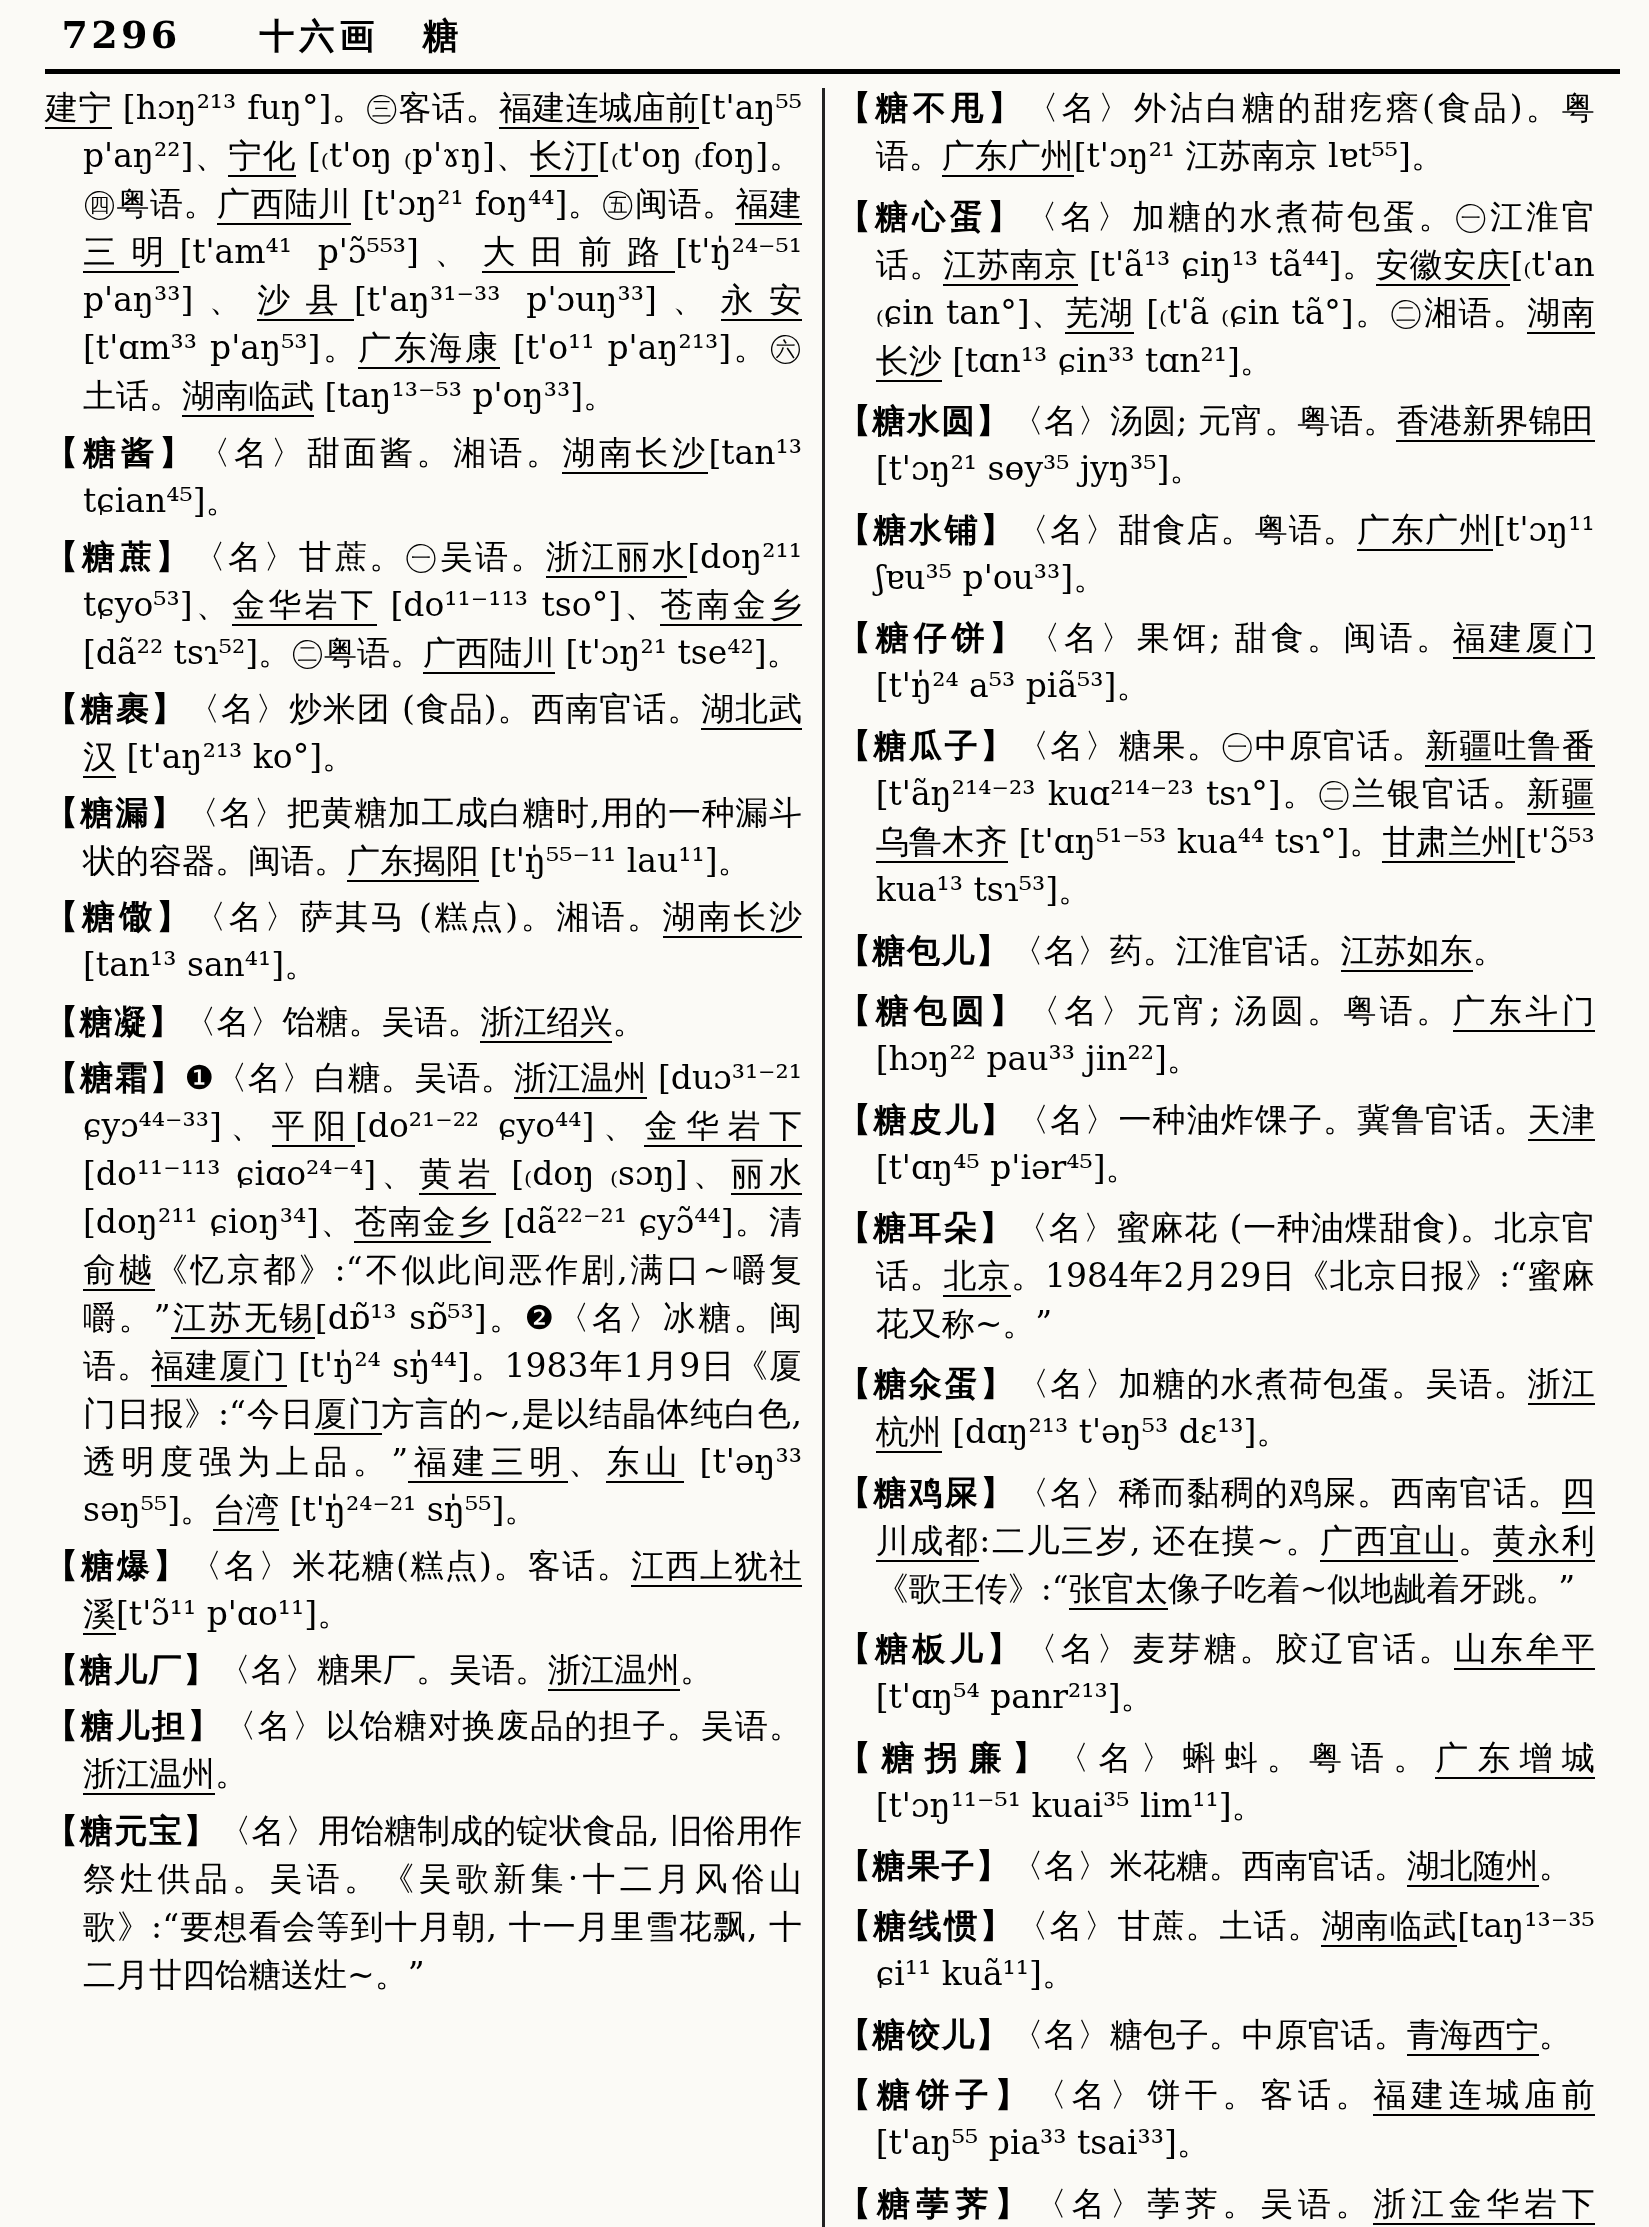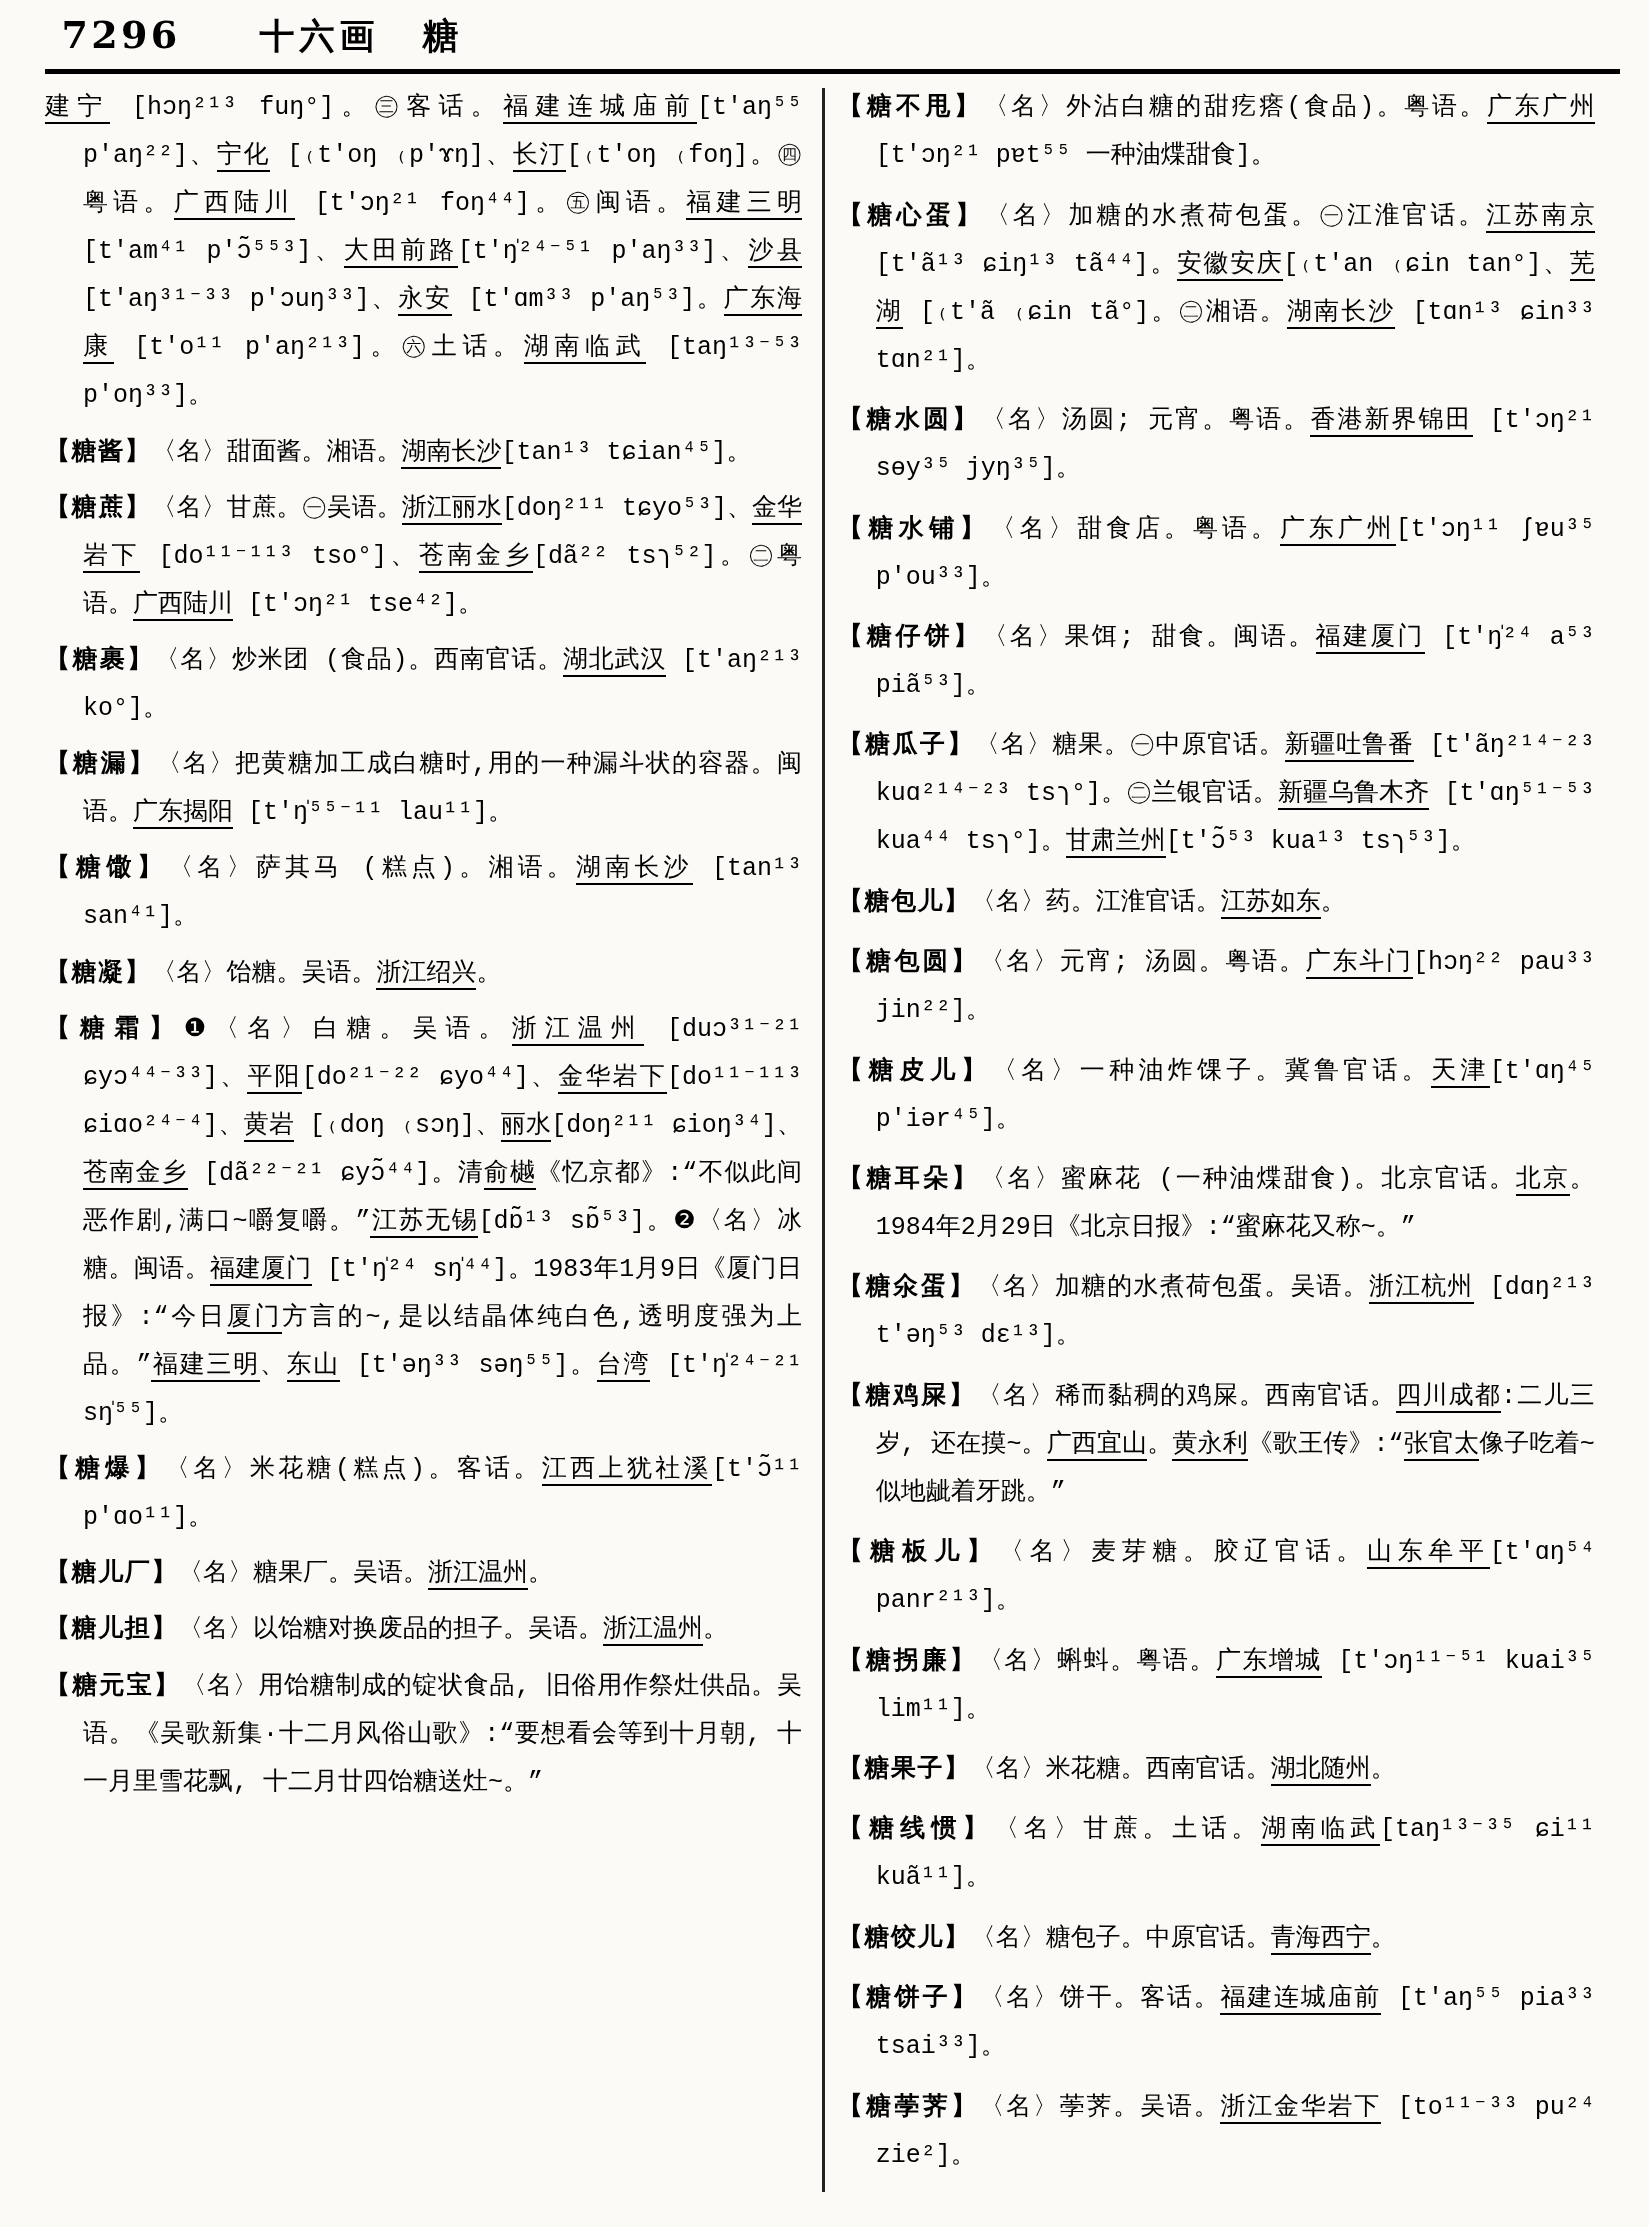--- a/index.html
+++ b/index.html
@@ -12,22 +12,22 @@
   }
   .header{display:flex;align-items:baseline;font-weight:bold;padding-left:16.5px;}
   .page-number{font-size:38px;letter-spacing:3.3px;}
   .section-title{font-size:35px;margin-left:79px;letter-spacing:5px;}
   .head-char{font-size:36px;margin-left:43px;}
   .rule{height:5.8px;background:#000;margin-top:8.2px;}
   .columns{display:flex;margin-top:10px;align-items:stretch;}
   .column{width:757px;}
   .divider{width:2.5px;background:#222;margin:3.3px 13.2px 0 20px;}
   .entry{
-    margin:0 0 8.2px 0;font-size:25px;line-height:48px;
-    text-align:justify;padding-left:38px;text-indent:-38px;font-family:Liberation Mono, monospace;
+    margin:0 0 8.2px 0;font-size:33px;line-height:48px;
+    text-align:justify;padding-left:38px;text-indent:-38px;
   }
   .column[data-column="right"] .entry{margin-bottom:12.4px;}
   .hw{font-weight:bold;letter-spacing:1.6px;}
   .seg{}
   .u{border-bottom:2.5px solid #000;}
 </style>
 </head>
 <body>
 
 <div class="page">
@@ -47,21 +47,21 @@
         <p class="entry"><span class="hw">【糖馓】</span><span class="seg">〈名〉萨其马 (糕点)。湘语。</span><span class="seg u">湖南长沙</span><span class="seg"> [tan¹³ san⁴¹]。</span></p>
         <p class="entry"><span class="hw">【糖凝】</span><span class="seg">〈名〉饴糖。吴语。</span><span class="seg u">浙江绍兴</span><span class="seg">。</span></p>
         <p class="entry"><span class="hw">【糖霜】</span><span class="seg">❶〈名〉白糖。吴语。</span><span class="seg u">浙江温州</span><span class="seg"> [duɔ³¹⁻²¹ ɕyɔ⁴⁴⁻³³]、</span><span class="seg u">平阳</span><span class="seg">[do²¹⁻²² ɕyo⁴⁴]、</span><span class="seg u">金华岩下</span><span class="seg">[do¹¹⁻¹¹³ ɕiɑo²⁴⁻⁴]、</span><span class="seg u">黄岩</span><span class="seg"> [₍doŋ ₍sɔŋ]、</span><span class="seg u">丽水</span><span class="seg">[doŋ²¹¹ ɕioŋ³⁴]、</span><span class="seg u">苍南金乡</span><span class="seg"> [dã²²⁻²¹ ɕyɔ̃⁴⁴]。清</span><span class="seg u">俞樾</span><span class="seg">《忆京都》:“不似此间恶作剧,满口~嚼复嚼。”</span><span class="seg u">江苏无锡</span><span class="seg">[dɒ̃¹³ sɒ̃⁵³]。❷〈名〉冰糖。闽语。</span><span class="seg u">福建厦门</span><span class="seg"> [t'ŋ̍²⁴ sŋ̍⁴⁴]。1983年1月9日《厦门日报》:“今日</span><span class="seg u">厦门</span><span class="seg">方言的~,是以结晶体纯白色,透明度强为上品。”</span><span class="seg u">福建三明</span><span class="seg">、</span><span class="seg u">东山</span><span class="seg"> [t'əŋ³³ səŋ⁵⁵]。</span><span class="seg u">台湾</span><span class="seg"> [t'ŋ̍²⁴⁻²¹ sŋ̍⁵⁵]。</span></p>
         <p class="entry"><span class="hw">【糖爆】</span><span class="seg">〈名〉米花糖(糕点)。客话。</span><span class="seg u">江西上犹社溪</span><span class="seg">[t'ɔ̃¹¹ p'ɑo¹¹]。</span></p>
         <p class="entry"><span class="hw">【糖儿厂】</span><span class="seg">〈名〉糖果厂。吴语。</span><span class="seg u">浙江温州</span><span class="seg">。</span></p>
         <p class="entry"><span class="hw">【糖儿担】</span><span class="seg">〈名〉以饴糖对换废品的担子。吴语。</span><span class="seg u">浙江温州</span><span class="seg">。</span></p>
         <p class="entry"><span class="hw">【糖元宝】</span><span class="seg">〈名〉用饴糖制成的锭状食品, 旧俗用作祭灶供品。吴语。《吴歌新集·十二月风俗山歌》:“要想看会等到十月朝, 十一月里雪花飘, 十二月廿四饴糖送灶~。”</span></p>
       </div>
     <div class="divider"></div>
     <div class="column" data-column="right">
-        <p class="entry"><span class="hw">【糖不甩】</span><span class="seg">〈名〉外沾白糖的甜疙瘩(食品)。粤语。</span><span class="seg u">广东广州</span><span class="seg">[t'ɔŋ²¹ pɐt⁵⁵ 一种油煠甜食]。</span></p>
+        <p class="entry"><span class="hw">【糖不甩】</span><span class="seg">〈名〉外沾白糖的甜疙瘩(食品)。粤语。</span><span class="seg u">广东广州</span><span class="seg">[t'ɔŋ²¹ 江苏南京 lɐt⁵⁵]。</span></p>
         <p class="entry"><span class="hw">【糖心蛋】</span><span class="seg">〈名〉加糖的水煮荷包蛋。㊀江淮官话。</span><span class="seg u">江苏南京</span><span class="seg"> [t'ã¹³ ɕiŋ¹³ tã⁴⁴]。</span><span class="seg u">安徽安庆</span><span class="seg">[₍t'an ₍ɕin tan°]、</span><span class="seg u">芜湖</span><span class="seg"> [₍t'ã ₍ɕin tã°]。㊁湘语。</span><span class="seg u">湖南长沙</span><span class="seg"> [tɑn¹³ ɕin³³ tɑn²¹]。</span></p>
         <p class="entry"><span class="hw">【糖水圆】</span><span class="seg">〈名〉汤圆; 元宵。粤语。</span><span class="seg u">香港新界锦田</span><span class="seg"> [t'ɔŋ²¹ sɵy³⁵ jyŋ³⁵]。</span></p>
         <p class="entry"><span class="hw">【糖水铺】</span><span class="seg">〈名〉甜食店。粤语。</span><span class="seg u">广东广州</span><span class="seg">[t'ɔŋ¹¹ ʃɐu³⁵ p'ou³³]。</span></p>
         <p class="entry"><span class="hw">【糖仔饼】</span><span class="seg">〈名〉果饵; 甜食。闽语。</span><span class="seg u">福建厦门</span><span class="seg"> [t'ŋ̍²⁴ a⁵³ piã⁵³]。</span></p>
         <p class="entry"><span class="hw">【糖瓜子】</span><span class="seg">〈名〉糖果。㊀中原官话。</span><span class="seg u">新疆吐鲁番</span><span class="seg"> [t'ãŋ²¹⁴⁻²³ kuɑ²¹⁴⁻²³ tsɿ°]。㊁兰银官话。</span><span class="seg u">新疆乌鲁木齐</span><span class="seg"> [t'ɑŋ⁵¹⁻⁵³ kua⁴⁴ tsɿ°]。</span><span class="seg u">甘肃兰州</span><span class="seg">[t'ɔ̃⁵³ kua¹³ tsɿ⁵³]。</span></p>
         <p class="entry"><span class="hw">【糖包儿】</span><span class="seg">〈名〉药。江淮官话。</span><span class="seg u">江苏如东</span><span class="seg">。</span></p>
         <p class="entry"><span class="hw">【糖包圆】</span><span class="seg">〈名〉元宵; 汤圆。粤语。</span><span class="seg u">广东斗门</span><span class="seg">[hɔŋ²² pau³³ jin²²]。</span></p>
         <p class="entry"><span class="hw">【糖皮儿】</span><span class="seg">〈名〉一种油炸馃子。冀鲁官话。</span><span class="seg u">天津</span><span class="seg">[t'ɑŋ⁴⁵ p'iər⁴⁵]。</span></p>
         <p class="entry"><span class="hw">【糖耳朵】</span><span class="seg">〈名〉蜜麻花 (一种油煠甜食)。北京官话。</span><span class="seg u">北京</span><span class="seg">。1984年2月29日《北京日报》:“蜜麻花又称~。”</span></p>
         <p class="entry"><span class="hw">【糖氽蛋】</span><span class="seg">〈名〉加糖的水煮荷包蛋。吴语。</span><span class="seg u">浙江杭州</span><span class="seg"> [dɑŋ²¹³ t'əŋ⁵³ dɛ¹³]。</span></p>

